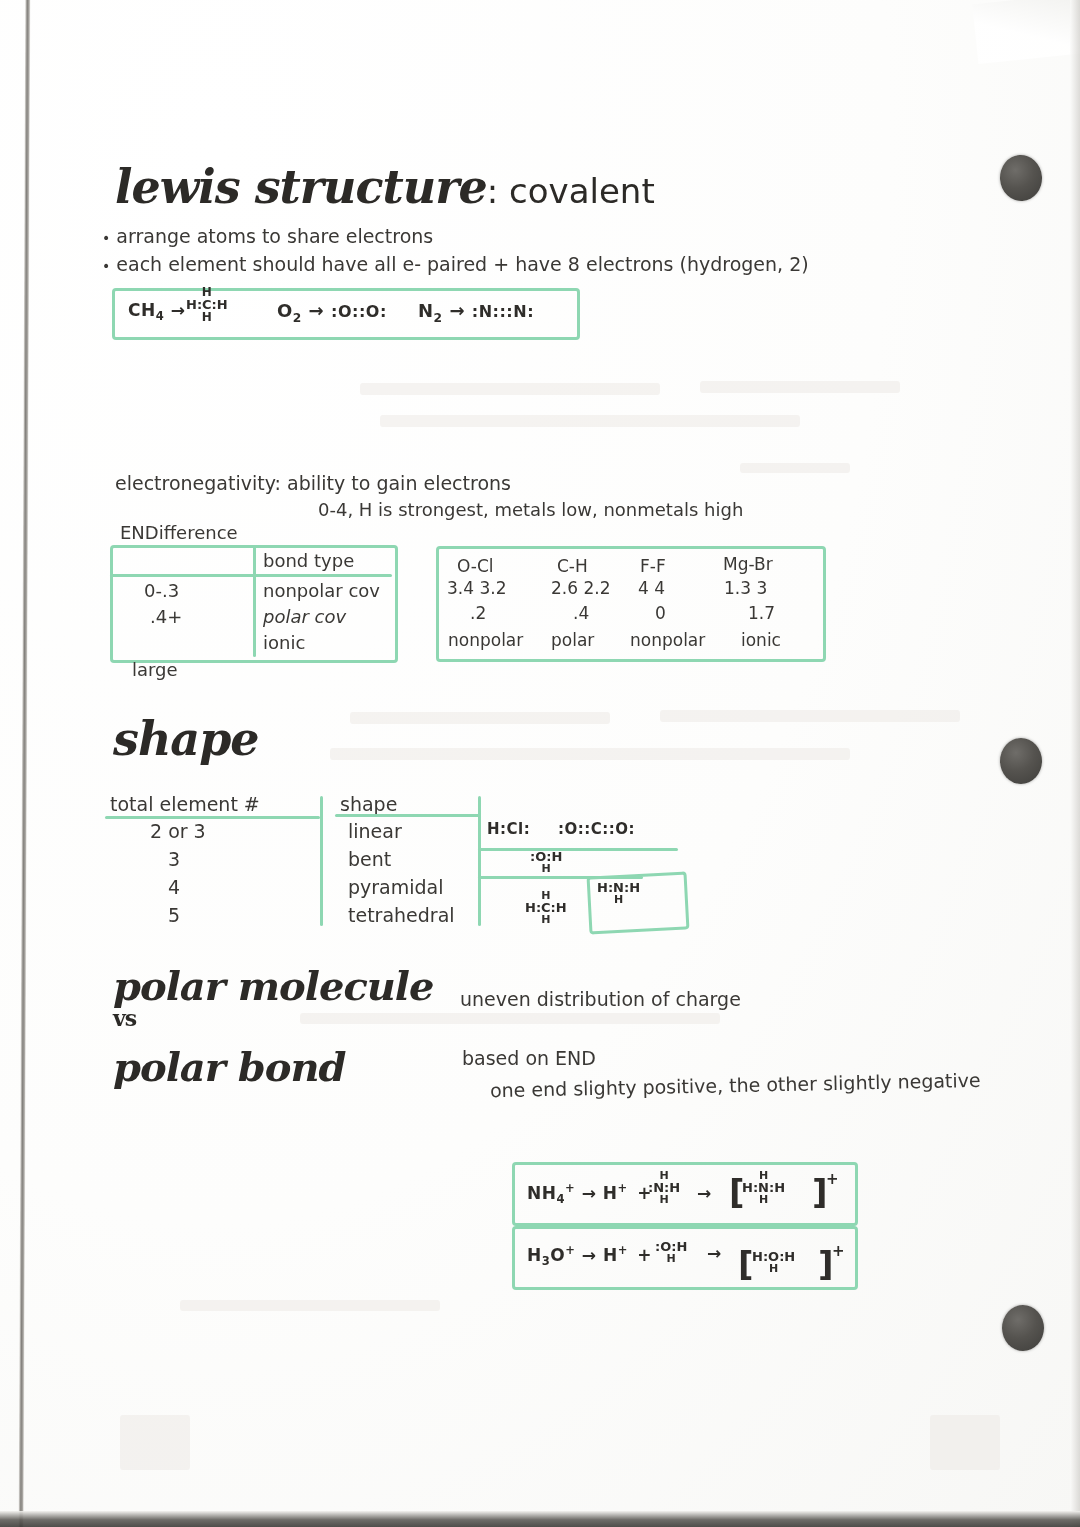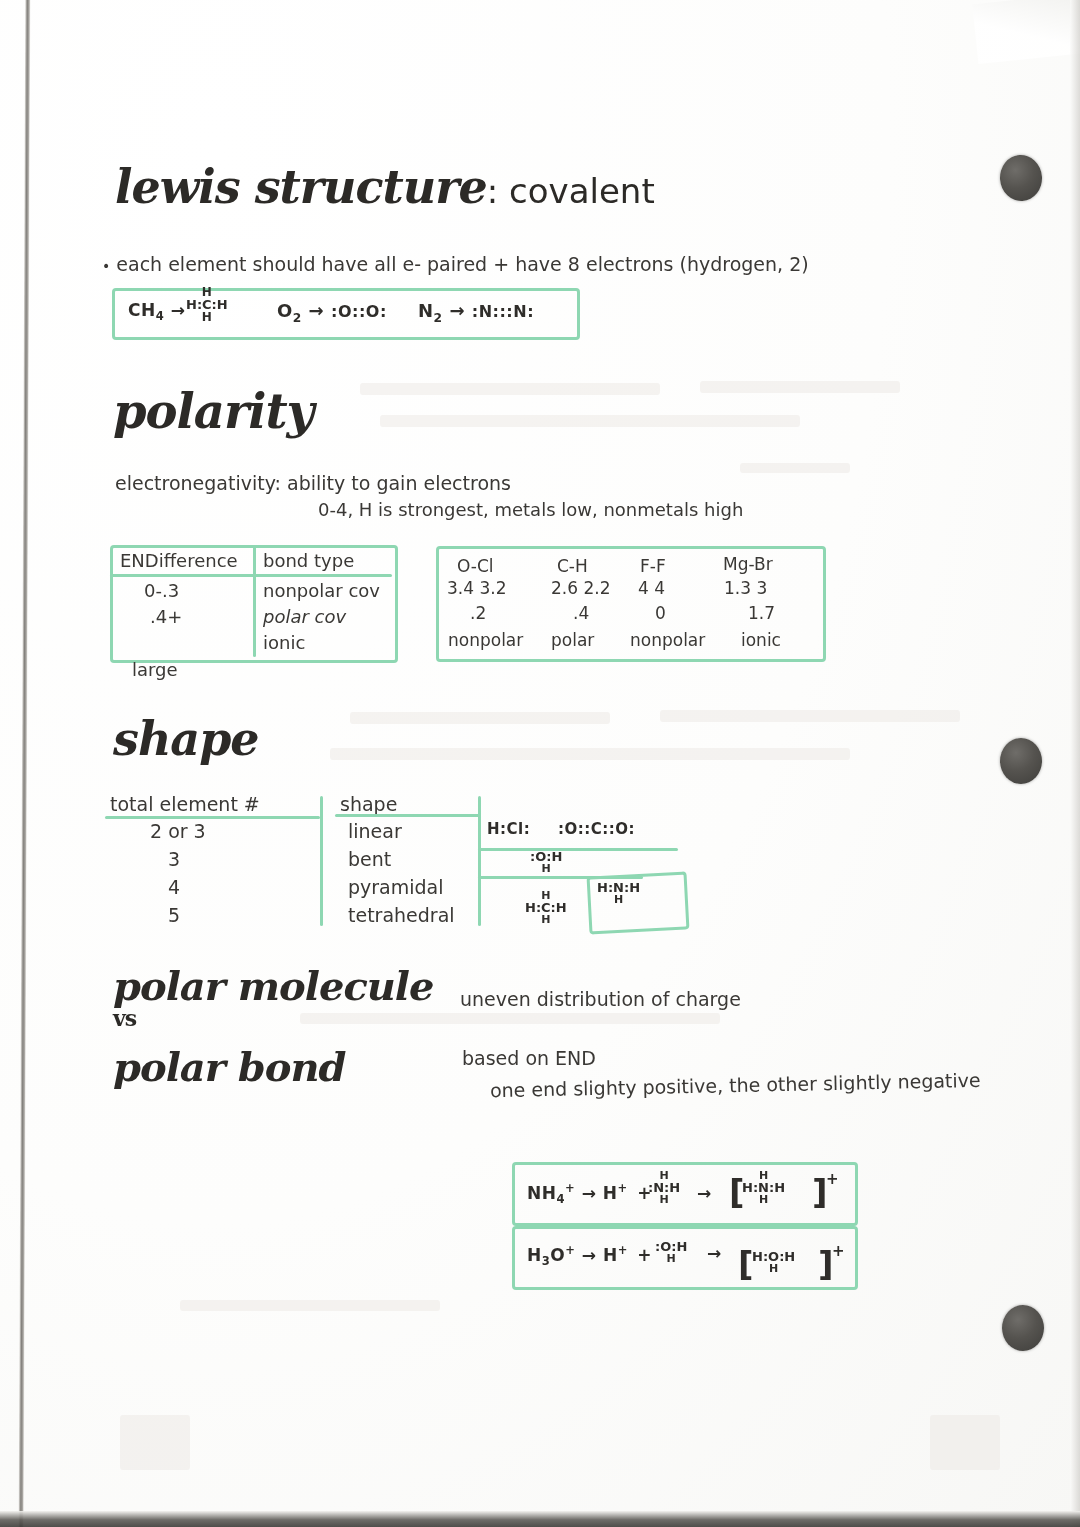--- a/index.html
+++ b/index.html
@@ -154,20 +154,24 @@
   <div class="hole" id="hole2"></div>
   <div class="hole" id="hole3"></div>
 </div>
 
 <div id="ink">
 
   <div class="hdr" style="left:115px;top:160px;font-size:46px;">
     <span>lewis structure</span><span class="sub" style="font-size:34px;font-weight:normal;">: covalent</span>
   </div>
 
+  <div class="hand" style="left:102px;top:225px;font-size:19px;">
+    <span style="font-size:14px;">•</span>
+    <span>arrange atoms to share electrons</span>
+  </div>
   <div class="hand" style="left:102px;top:253px;font-size:19px;">
     <span style="font-size:14px;">•</span>
     <span>each element should have all e- paired + have 8 electrons  (hydrogen, 2)</span>
   </div>
 
   <div class="gbox" style="left:112px;top:288px;width:462px;height:46px;"></div>
 
   <div class="lewis" style="left:128px;top:300px;font-size:17px;">
     <span>CH</span><sub>4</sub>
     <span>→</span>
@@ -183,30 +187,29 @@
     <span>→</span>
     <span style="font-size:16px;">:O::O:</span>
   </div>
 
   <div class="lewis" style="left:418px;top:300px;font-size:18px;">
     <span>N</span><sub>2</sub>
     <span>→</span>
     <span style="font-size:16px;">:N:::N:</span>
   </div>
 
-  <div class="hdr" style="left:113px;top:383px;font-size:48px;">polarity</div>
 
   <div class="hand" style="left:115px;top:472px;font-size:19px;">electronegativity: ability to gain electrons</div>
   <div class="hand" style="left:318px;top:499px;font-size:18px;">0-4,  H is strongest,   metals low, nonmetals high</div>
 
   <div class="gbox" style="left:110px;top:545px;width:282px;height:112px;"></div>
   <div class="gline" style="left:110px;top:574px;width:282px;"></div>
   <div class="gvert" style="left:253px;top:545px;height:112px;"></div>
 
-  <div class="hand" style="left:120px;top:550px;font-size:18px;">ENDifference</div>
+  <div class="hand" style="left:120px;top:522px;font-size:18px;">ENDifference</div>
   <div class="hand" style="left:263px;top:550px;font-size:18px;">bond type</div>
 
   <div class="hand" style="left:144px;top:580px;font-size:18px;">0-.3</div>
   <div class="hand" style="left:263px;top:580px;font-size:18px;">nonpolar cov</div>
 
   <div class="hand" style="left:150px;top:606px;font-size:18px;">.4+</div>
   <div class="hand" style="left:263px;top:606px;font-size:18px;font-style:italic;">polar cov</div>
 
   <div class="hand" style="left:132px;top:659px;font-size:18px;">large</div>
   <div class="hand" style="left:263px;top:632px;font-size:18px;">ionic</div>

